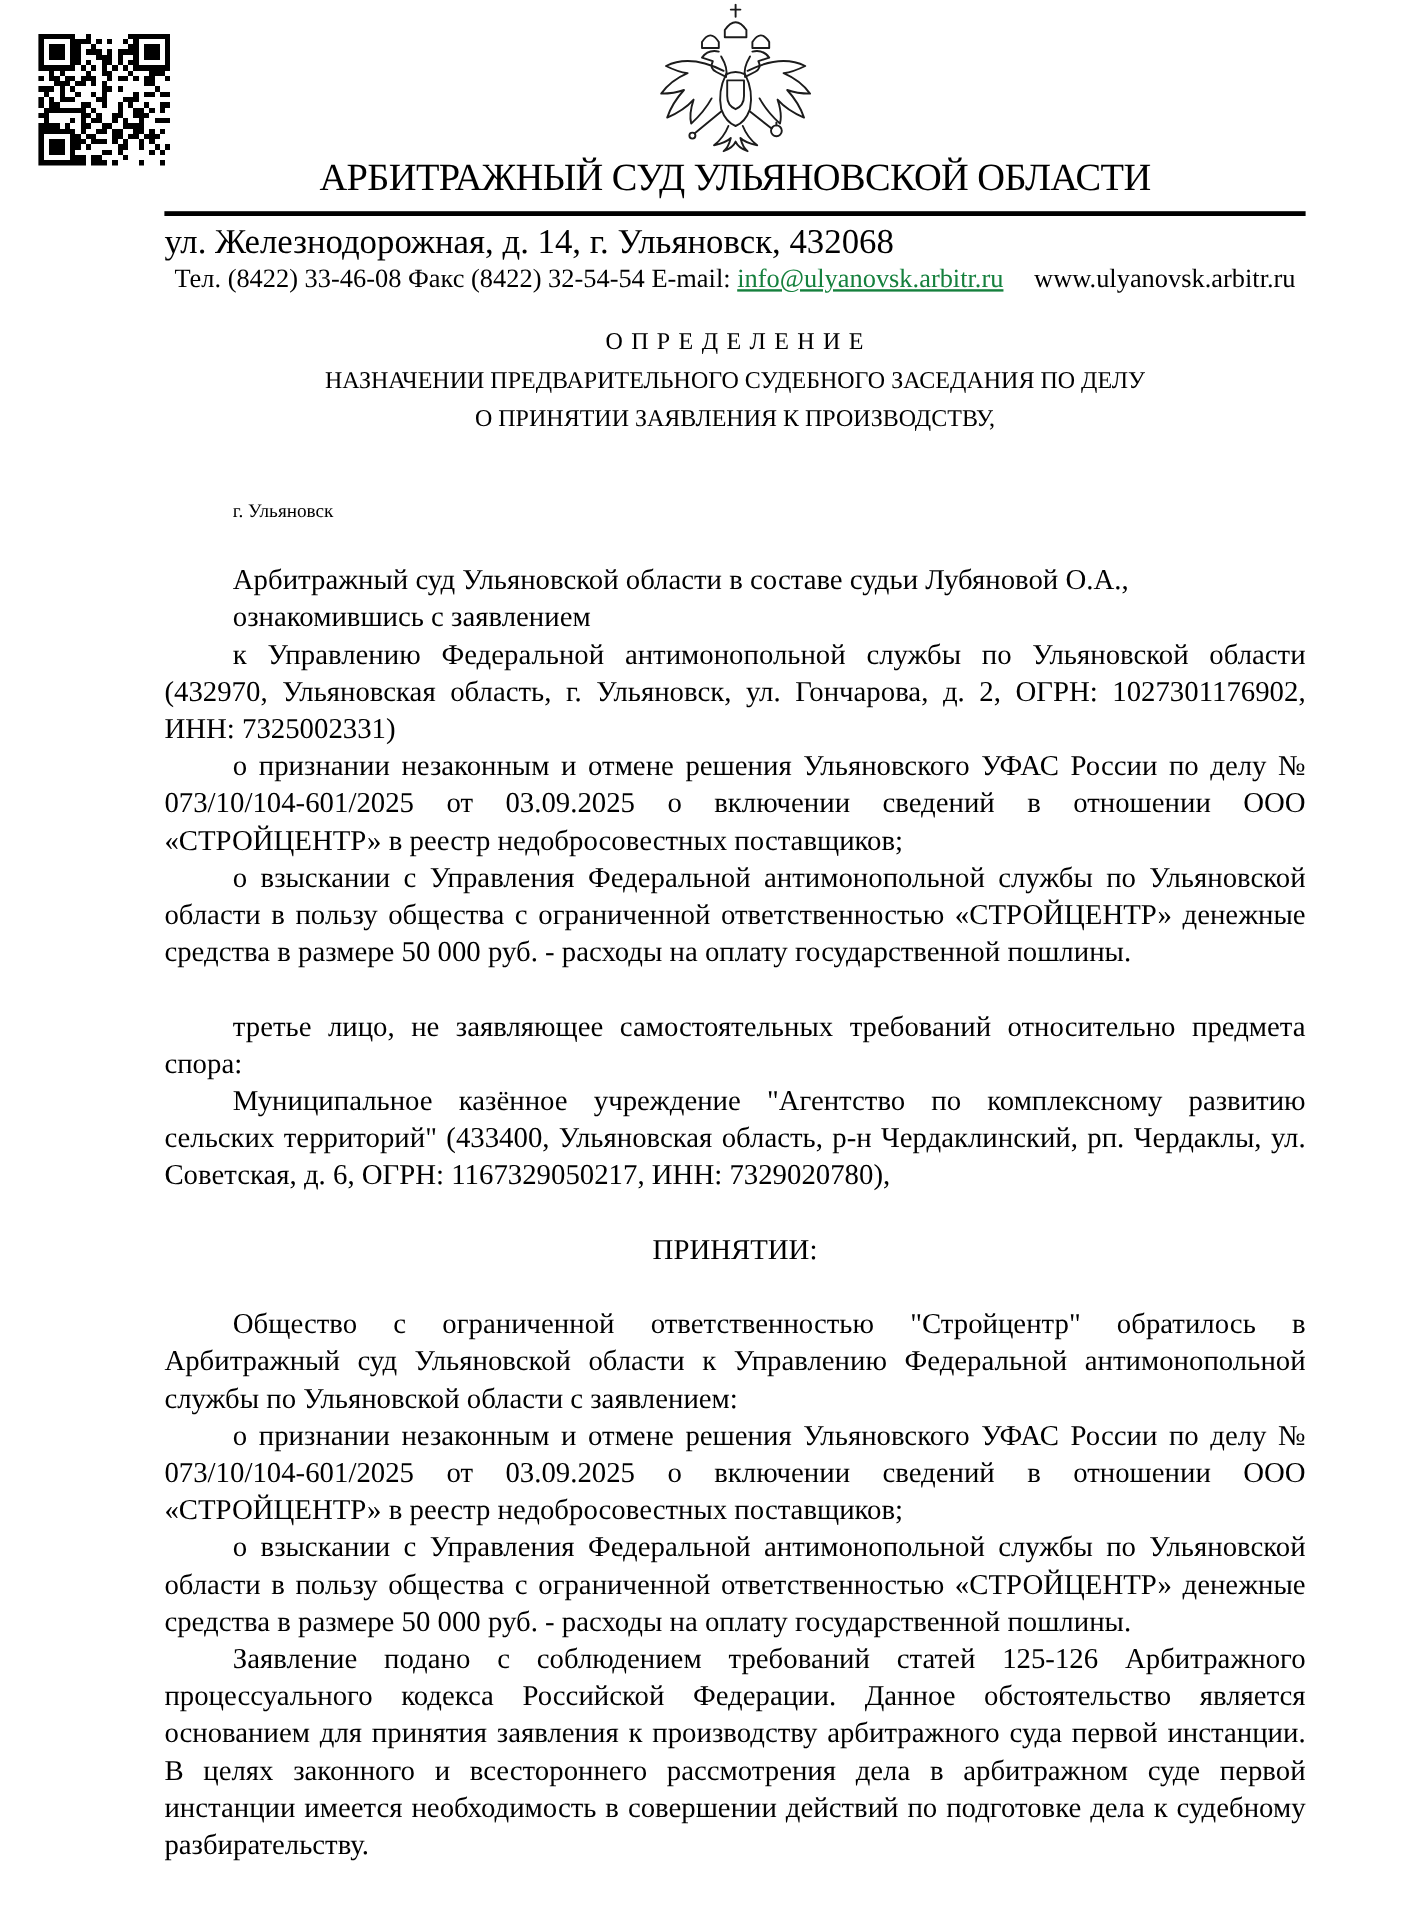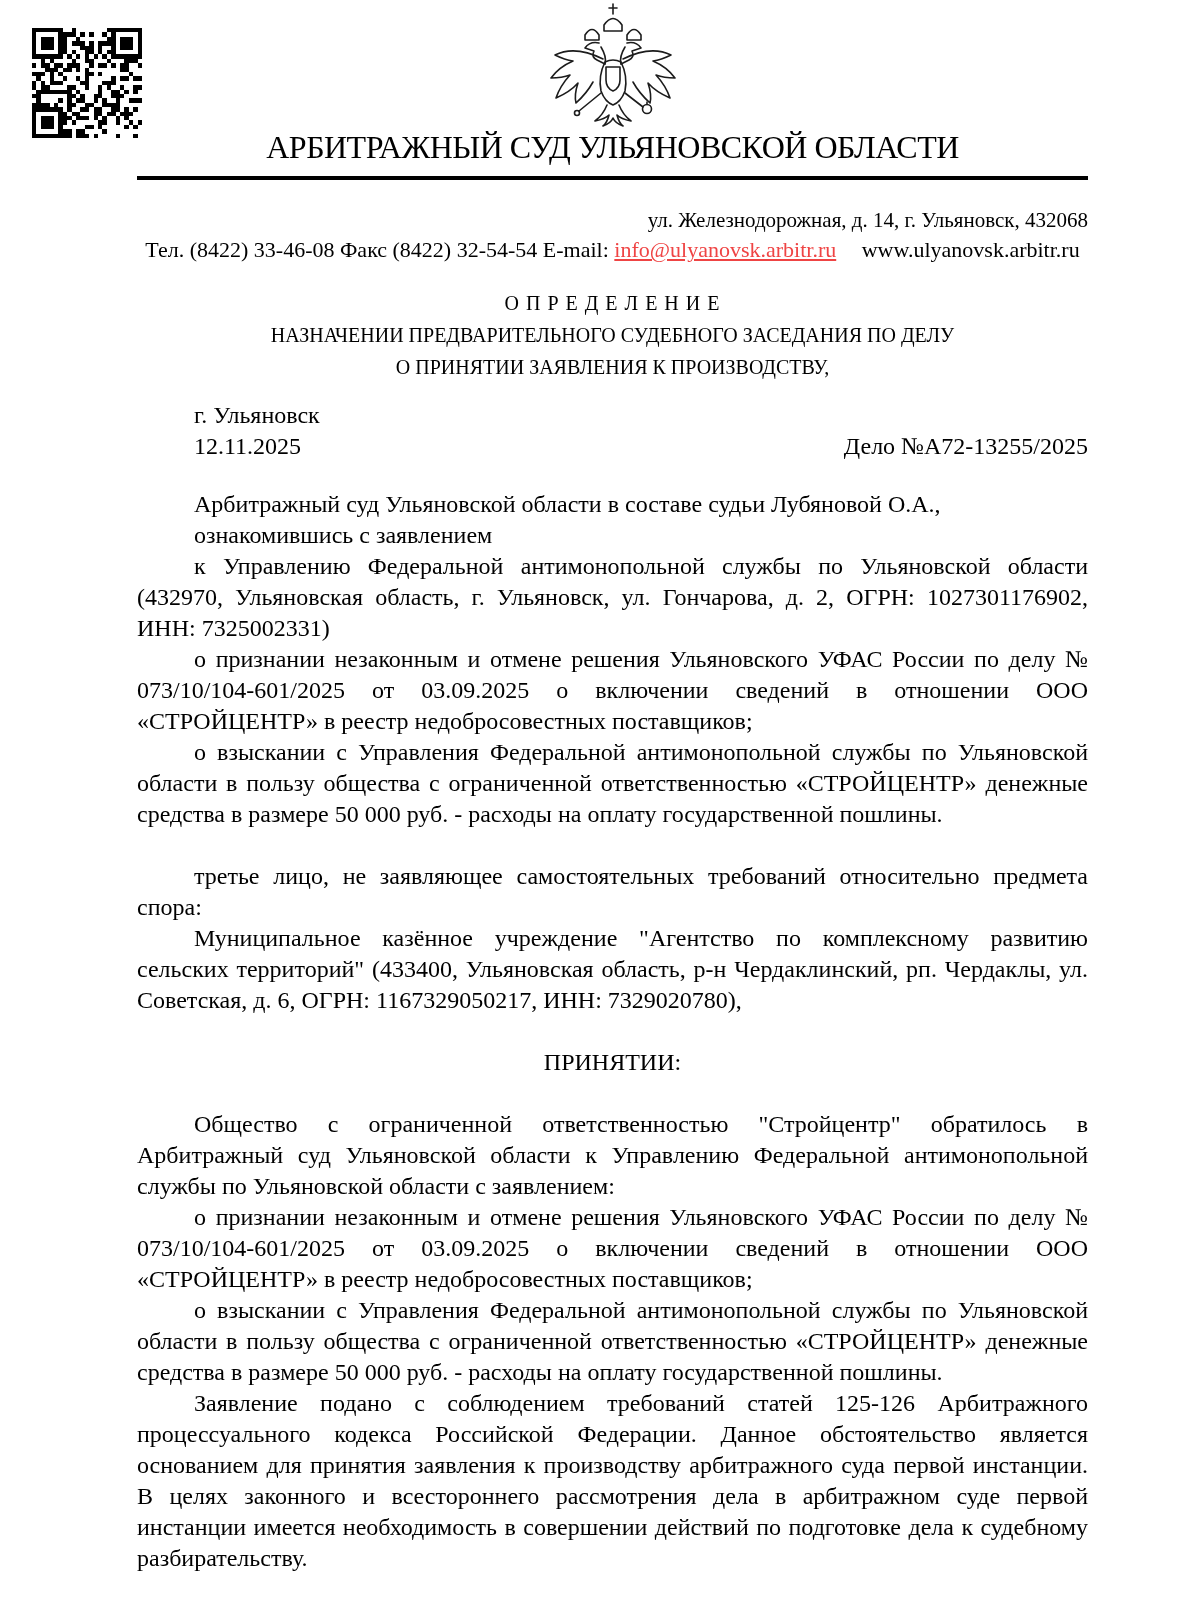--- a/index.html
+++ b/index.html
@@ -24,29 +24,29 @@
 
   .court-name {
     margin-top:2px;
     text-align:center;
     font-size:32px;
     white-space:nowrap;
     letter-spacing:-0.5px;
   }
   .rule { border-bottom:4px solid #000; margin-top:10px; }
 
-  .addr { margin-top:27px; text-align:right; font-size:21px; line-height:27px; }
+  .addr { margin-top:9px; text-align:left; font-size:29px; line-height:27px; }
   .contact { margin-top:2px; text-align:center; font-size:22px; line-height:27px; }
-  .email { color:#ef4444; text-decoration:underline; cursor:pointer; }
+  .email { color:#15803d; text-decoration:underline; cursor:pointer; }
   .site { margin-left:20px; }
 
   .doc-title { margin-top:24px; text-align:center; font-size:20px; line-height:32px; }
   .doc-title .t1 { letter-spacing:1px; }
 
-  .case-block { margin-top:17px; font-size:24px; line-height:31px; }
+  .case-block { margin-top:46px; font-size:16px; line-height:31px; }
   .case-block .city { padding-left:57px; }
   .case-block .row { display:flex; justify-content:space-between; }
   .case-block .row .date { padding-left:57px; }
 
   .body-text {
     margin-top:27px;
     font-size:24px;
     line-height:31px;
     text-align:justify;
   }
@@ -421,24 +421,20 @@
     </div>
 
     <div class="doc-title">
       <div class="t1">О П Р Е Д Е Л Е Н И Е</div>
       <div>НАЗНАЧЕНИИ ПРЕДВАРИТЕЛЬНОГО СУДЕБНОГО ЗАСЕДАНИЯ ПО ДЕЛУ</div>
       <div>О ПРИНЯТИИ ЗАЯВЛЕНИЯ К ПРОИЗВОДСТВУ,</div>
     </div>
 
     <div class="case-block">
       <div class="city">г. Ульяновск</div>
-      <div class="row">
-        <span class="date">12.11.2025</span>
-        <span>Дело №А72-13255/2025</span>
-      </div>
     </div>
 
     <div class="body-text">
       <p>Арбитражный суд Ульяновской области в составе судьи Лубяновой О.А.,</p>
       <p>ознакомившись с заявлением</p>
       <p>к Управлению Федеральной антимонопольной службы по Ульяновской области (432970, Ульяновская область, г. Ульяновск, ул. Гончарова, д. 2, ОГРН: 1027301176902, ИНН: 7325002331)</p>
       <p>о признании незаконным и отмене решения Ульяновского УФАС России по делу № 073/10/104-601/2025 от 03.09.2025 о включении сведений в отношении ООО «СТРОЙЦЕНТР» в реестр недобросовестных поставщиков;</p>
       <p>о взыскании с Управления Федеральной антимонопольной службы по Ульяновской области в пользу общества с ограниченной ответственностью «СТРОЙЦЕНТР» денежные средства в размере 50 000 руб. - расходы на оплату государственной пошлины.</p>
 
       <div class="gap"></div>

